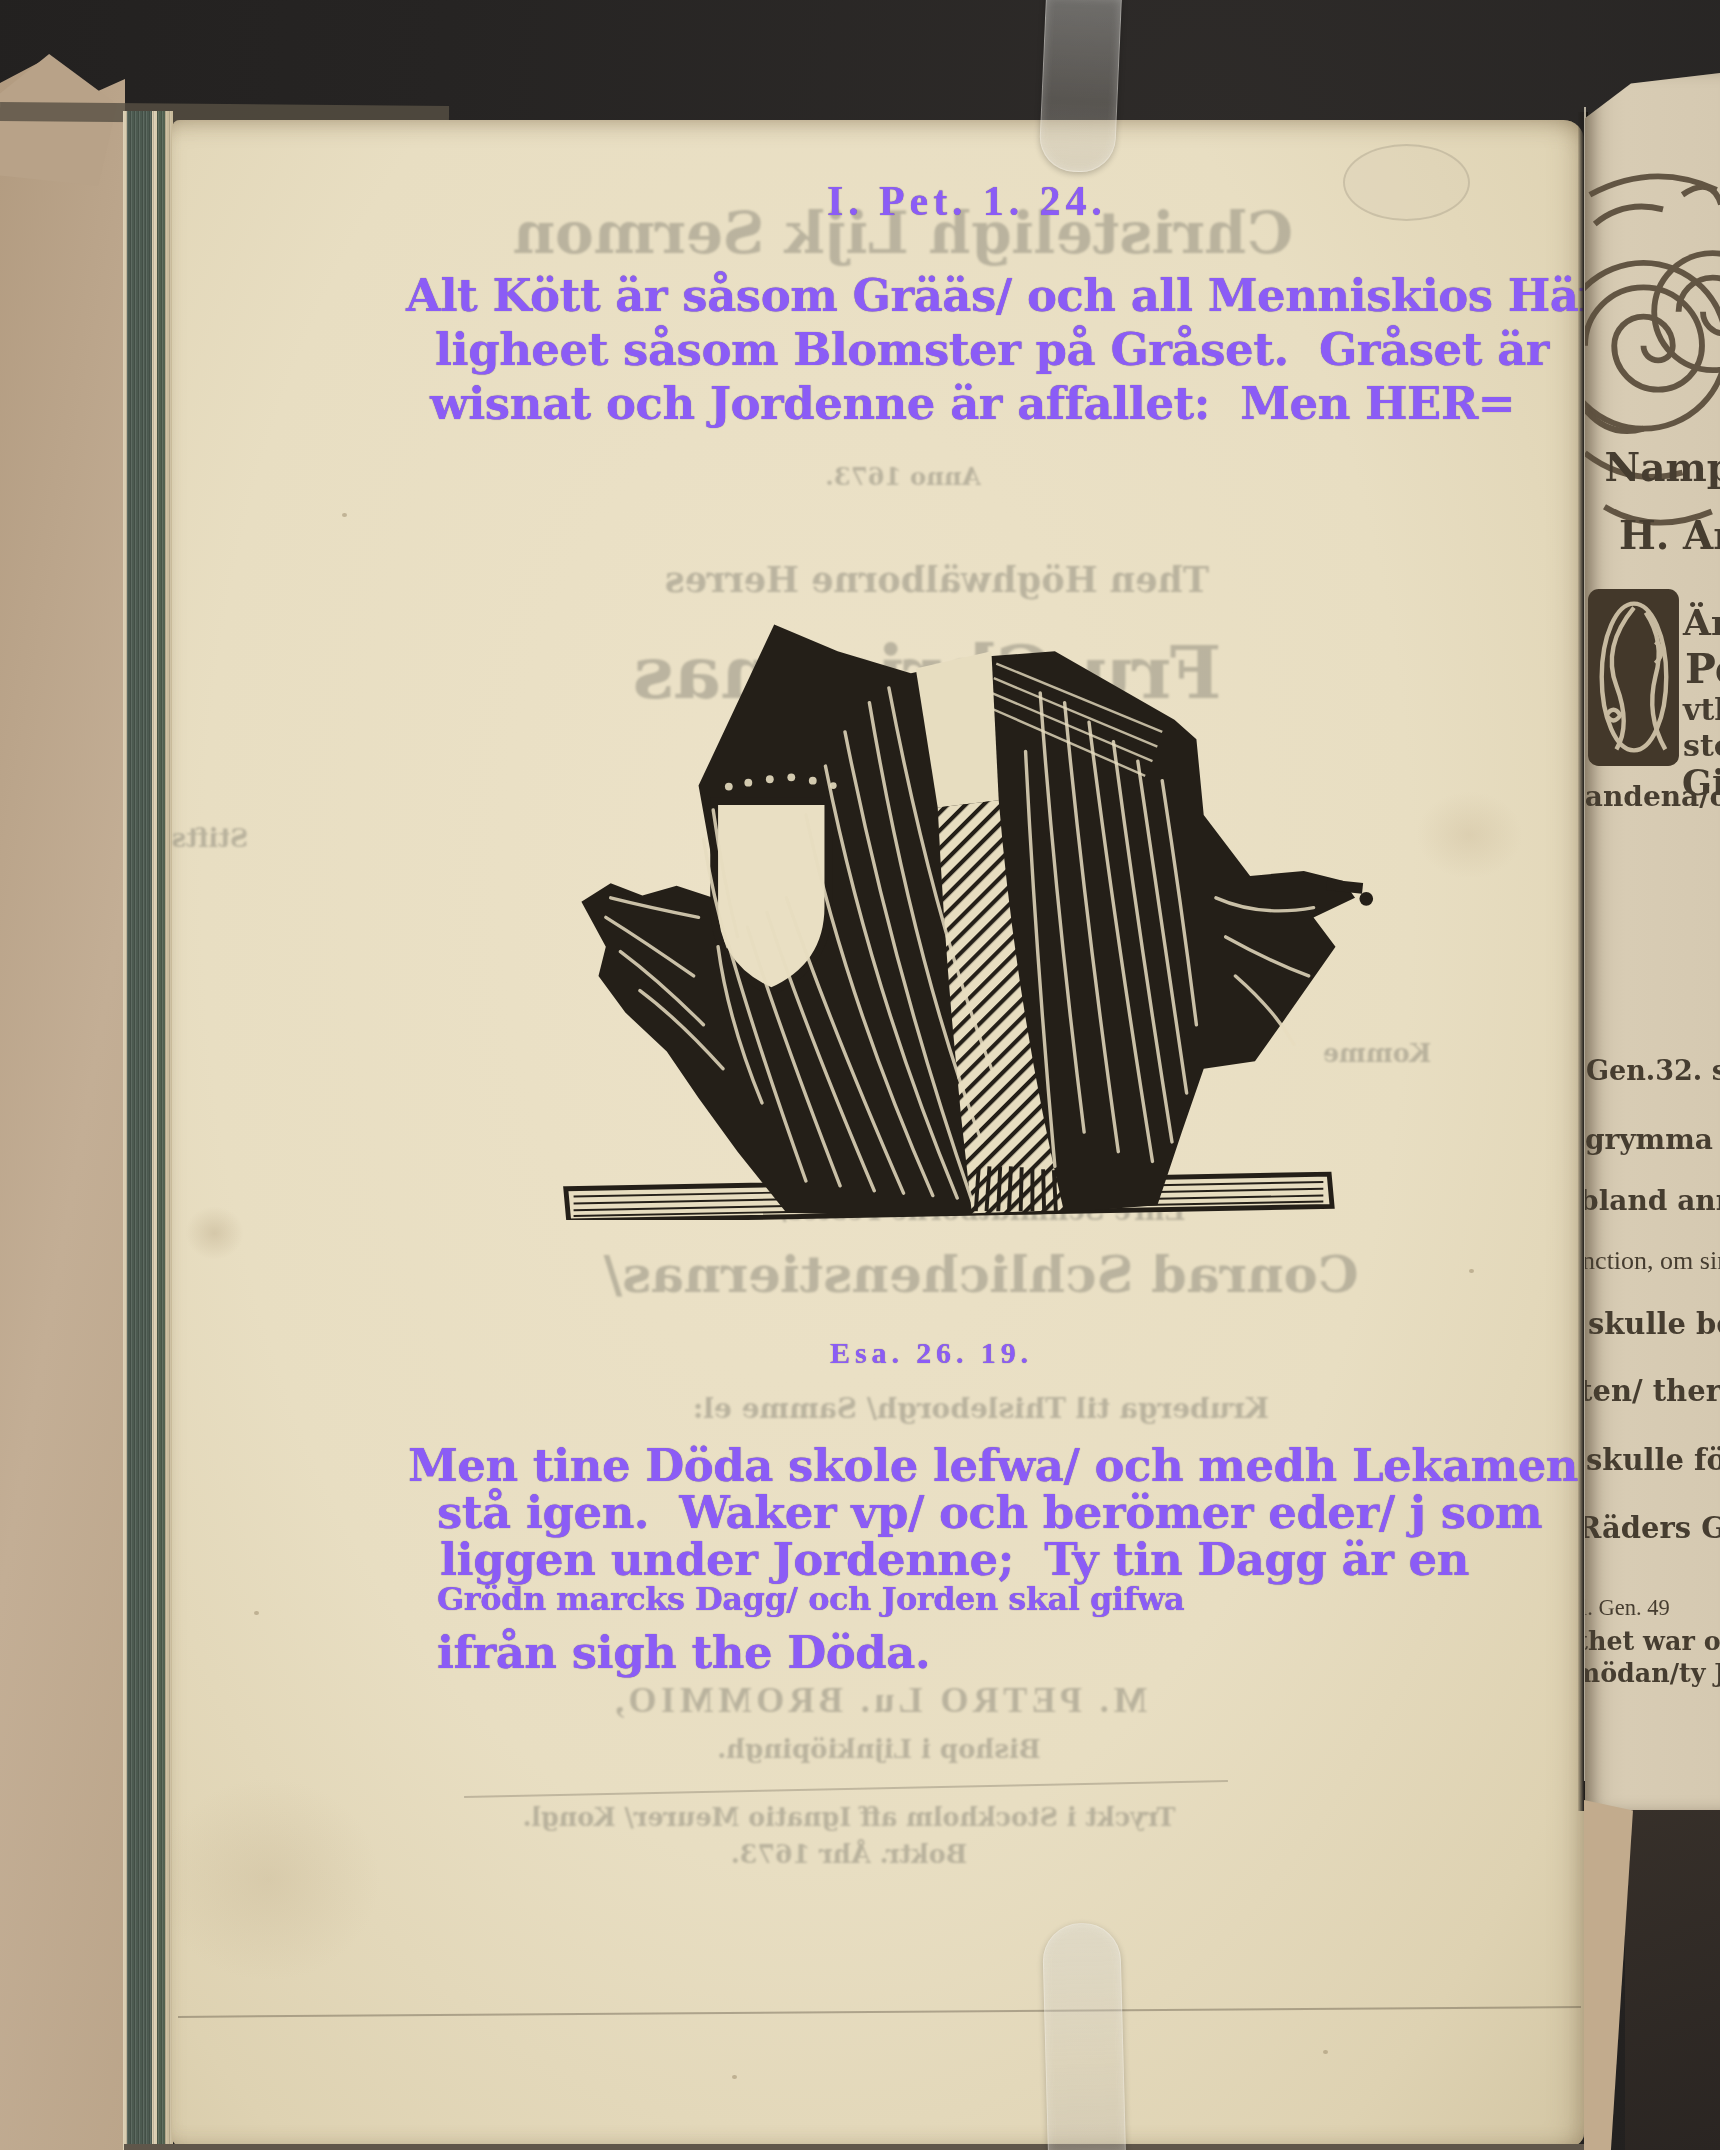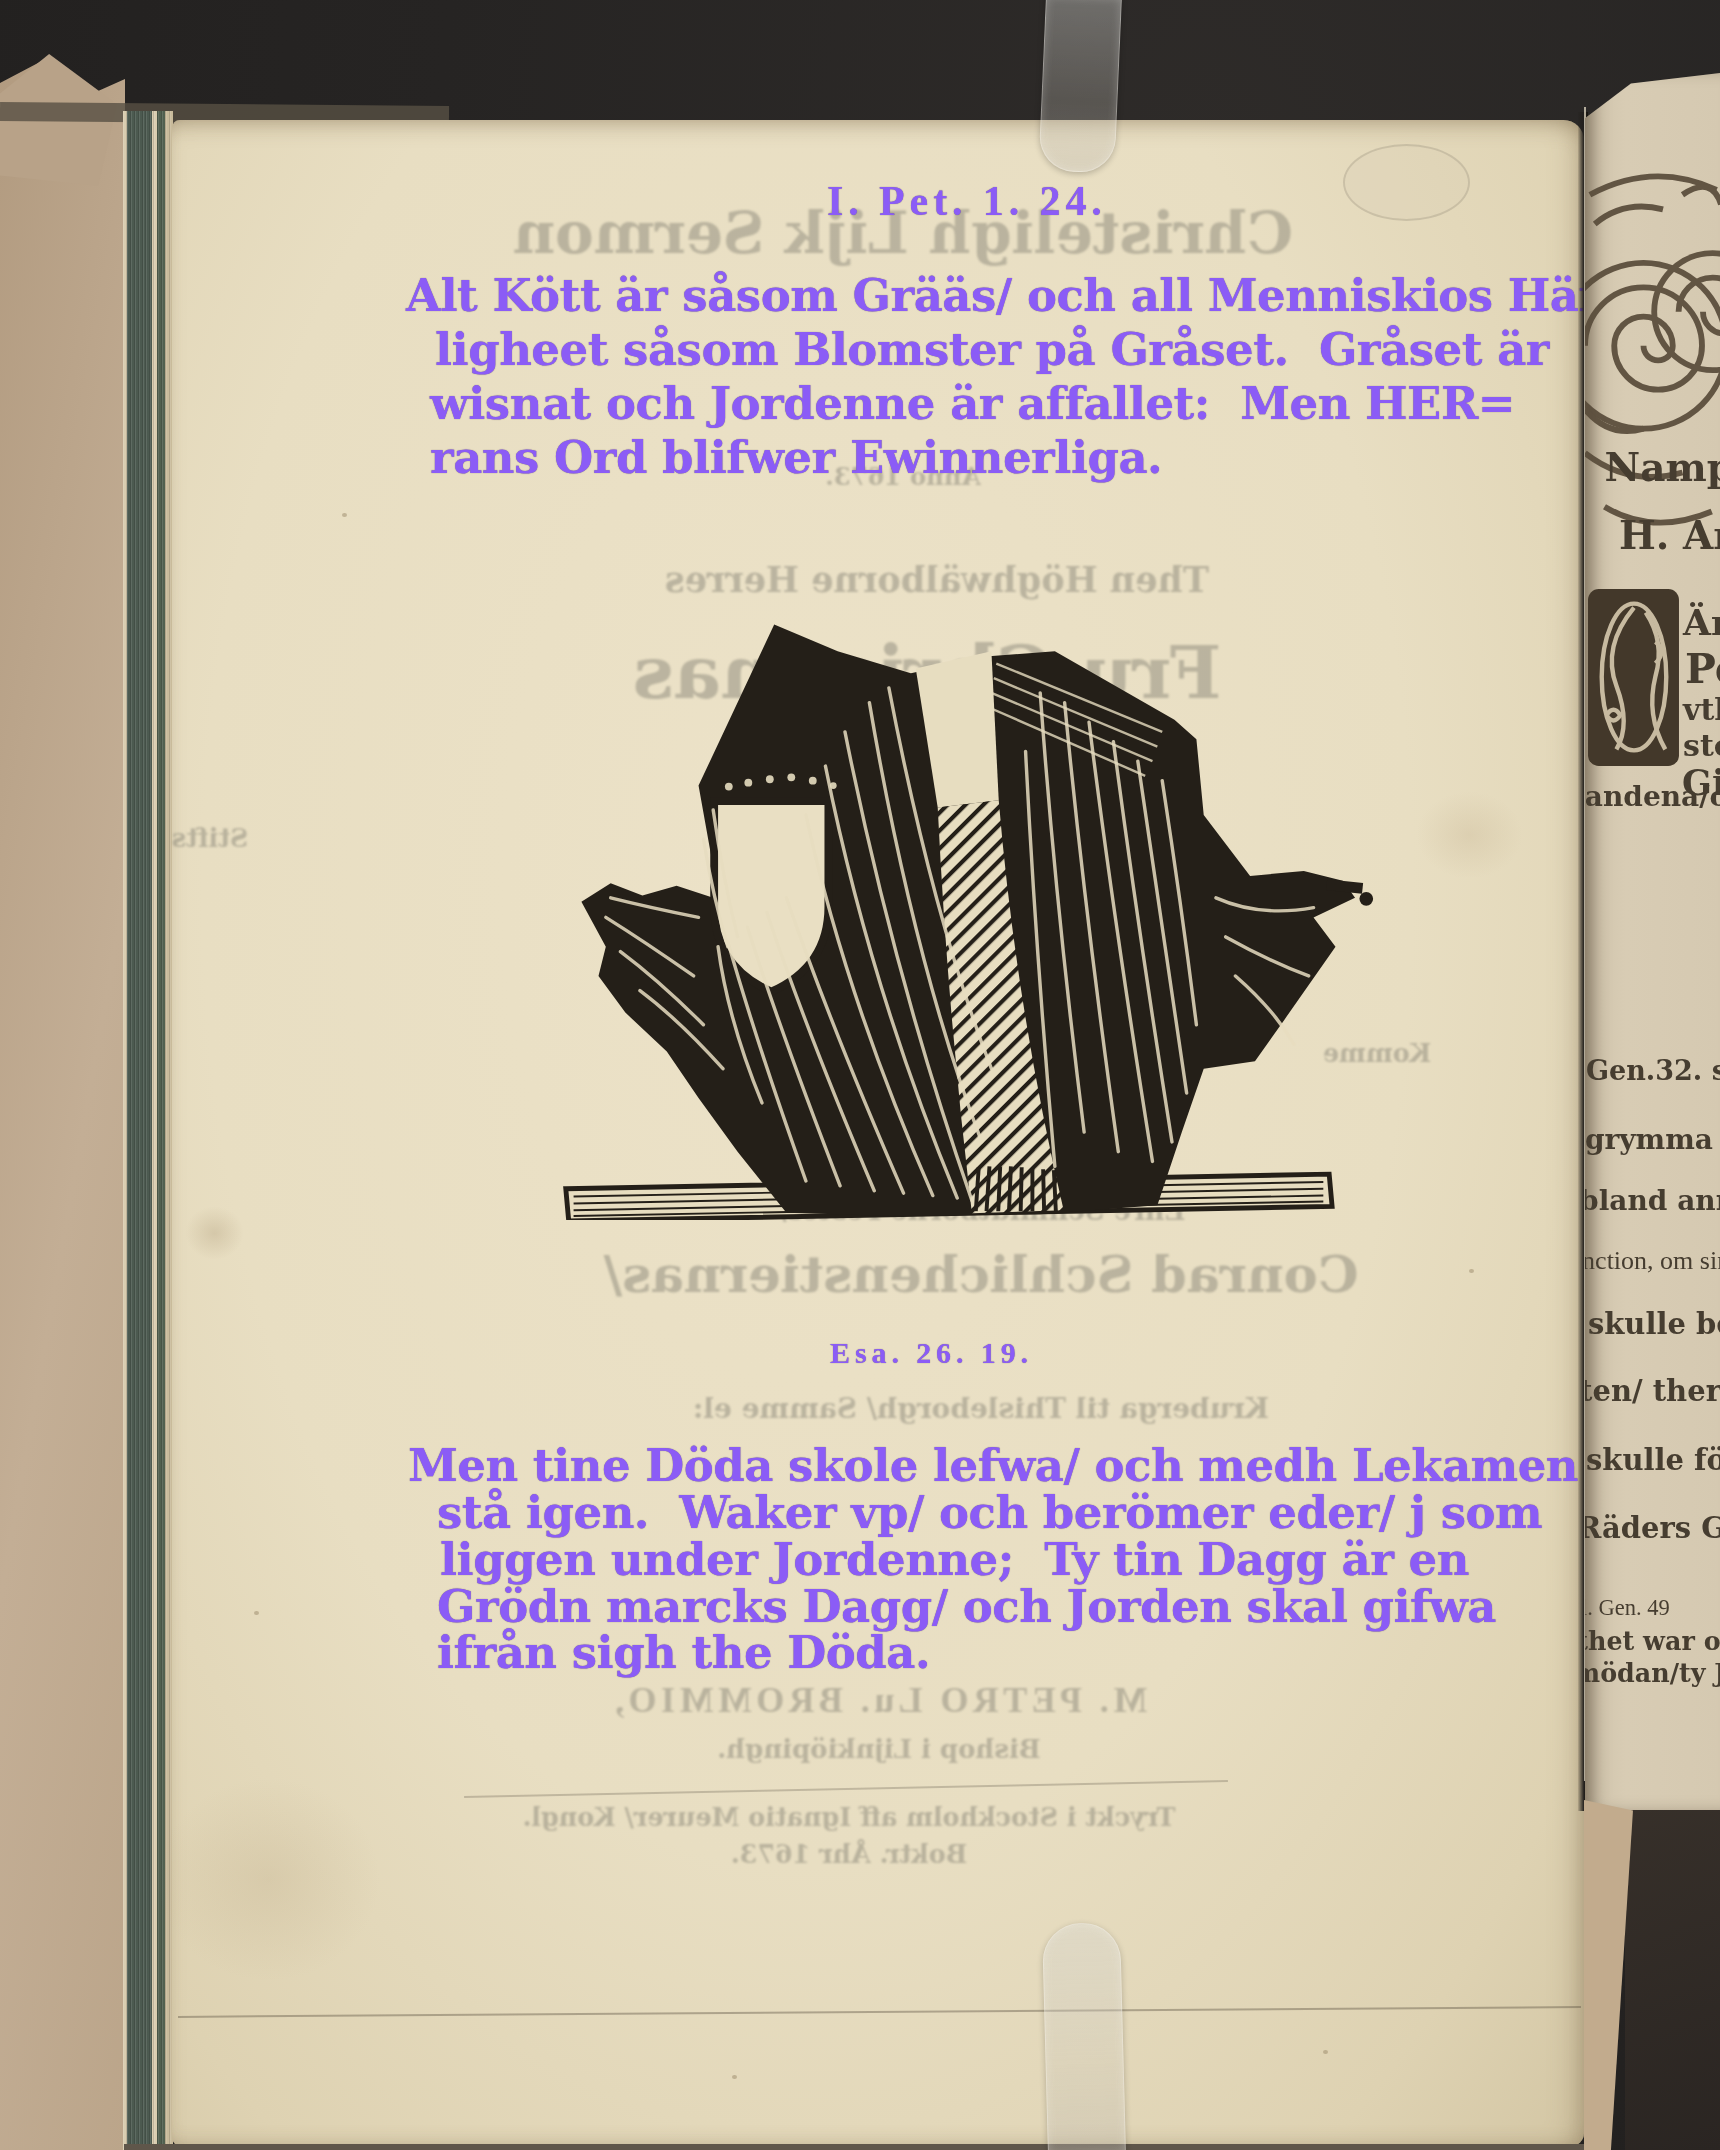--- a/index.html
+++ b/index.html
@@ -109,21 +109,20 @@
   <div class="ghost" style="left:879px;top:1734px;font-size:26px">Bishop i Lijnkiöpingh.</div>
   <div class="ghost-rule"></div>
   <div class="ghost" style="left:849px;top:1802px;font-size:25.4px">Tryckt i Stockholm aff Ignatio Meurer/ Kongl.</div>
   <div class="ghost" style="left:849px;top:1839px;font-size:25.4px">Boktr.  Åhr  1673.</div>
 
   <div class="ink heading" style="left:827px;top:177px;font-size:42px">I. Pet. 1. 24.</div>
 
   <div class="ink bl" style="left:406px;top:269px;font-size:45px">Alt Kött är såsom Grääs/ och all Menniskios Här=</div>
   <div class="ink bl" style="left:435px;top:323px;font-size:45px">ligheet såsom Blomster på Gråset.  Gråset är</div>
   <div class="ink bl" style="left:430px;top:377px;font-size:45px">wisnat och Jordenne är affallet:  Men HER=</div>
-  <div class="ink bl" style="left:430px;top:431px;font-size:45px">rans Ord blifwer Ewinnerliga.</div>
 
   <svg style="position:absolute;left:552px;top:605px" width="830" height="615" viewBox="0 0 1700 1260">
     <defs>
       <pattern id="hatch" width="26" height="26" patternUnits="userSpaceOnUse" patternTransform="rotate(45)">
         <rect width="26" height="26" fill="#e7ddc0"></rect>
         <line x1="4" y1="0" x2="4" y2="26" stroke="#241f18" stroke-width="9"></line>
       </pattern>
     </defs>
 
     <g>
@@ -207,21 +206,21 @@
       <rect x="1588" y="562" width="74" height="22" transform="rotate(6 1588 562)"></rect>
       <circle cx="1668" cy="602" r="14"></circle>
     </g>
   </svg>
 
   <div class="ink heading" style="left:830px;top:1336px;font-size:30px">Esa. 26. 19.</div>
 
   <div class="ink bl" style="left:408px;top:1439px;font-size:45px">Men tine Döda skole lefwa/ och medh Lekamen vp=</div>
   <div class="ink bl" style="left:437px;top:1486px;font-size:45px">stå igen.  Waker vp/ och berömer eder/ j som</div>
   <div class="ink bl" style="left:440px;top:1533px;font-size:45px">liggen under Jordenne;  Ty tin Dagg är en</div>
-  <div class="ink bl" style="left:437px;top:1580px;font-size:45px">Grödn marcks Dagg/ och Jorden skal gifwa</div>
+  <div class="ink bl" style="left:437px;top:1580px;font-size:32px">Grödn marcks Dagg/ och Jorden skal gifwa</div>
   <div class="ink bl" style="left:437px;top:1626px;font-size:45px">ifrån sigh the Döda.</div>
 
   <div class="gutter"></div>
   <div class="page-right-edge"></div>
   <div class="page-right">
 
     <svg style="position:absolute;left:0;top:63px;filter:blur(0.5px)" width="136" height="444" viewBox="0 0 279 910">
       <g stroke="#584b3a" stroke-width="12" fill="none" opacity=".92">
         <circle cx="120" cy="430" r="170"></circle>
         <path d="M120,430 m-120,0 a120,120 0 1 1 240,0 a90,90 0 1 1 -180,0 a60,60 0 1 1 120,0 a30,30 0 1 1 -60,0"></path>

